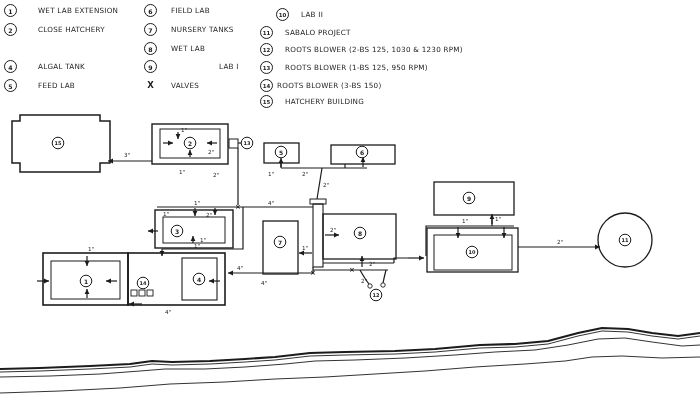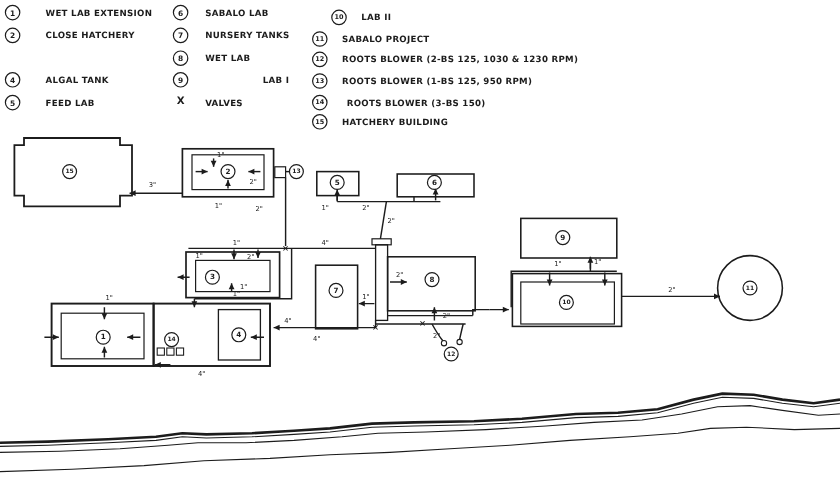--- a/index.html
+++ b/index.html
@@ -4,21 +4,21 @@
 <style>
   html,body{margin:0;padding:0;background:#fff;}
   .page{position:relative;width:700px;height:403px;background:#ffffff;overflow:hidden;
         font-family:"DejaVu Sans",sans-serif;color:#1c1c1c;}
   .legend{position:absolute;left:0;top:0;width:700px;height:112px;}
   .legend-item{position:absolute;display:flex;align-items:center;white-space:nowrap;}
   .legend-symbol{display:inline-block;width:13px;height:13px;border:1.2px solid #1c1c1c;
         border-radius:50%;font-size:6.2px;font-weight:bold;text-align:center;line-height:13px;
         box-sizing:border-box;flex:0 0 13px;}
   .legend-symbol.plain{border:none;font-size:8.5px;line-height:13px;}
-  .legend-label{font-size:7.2px;letter-spacing:.25px;font-weight:700;text-align:right;}
+  .legend-label{font-size:7.2px;letter-spacing:.25px;font-weight:400;text-align:right;}
   svg text{font-family:"DejaVu Sans",sans-serif;fill:#1c1c1c;}
 </style>
 </head>
 <body>
 
 <div class="page">
   <div class="legend" id="legend">
       <div class="legend-item" style="left: 4px; top: 4px;">
         <span class="legend-symbol">1</span>
         <span class="legend-label" style="margin-left: 21px;">WET LAB EXTENSION</span>
@@ -30,21 +30,21 @@
       <div class="legend-item" style="left: 4px; top: 60px;">
         <span class="legend-symbol">4</span>
         <span class="legend-label" style="margin-left: 21px;">ALGAL TANK</span>
       </div>
       <div class="legend-item" style="left: 4px; top: 79px;">
         <span class="legend-symbol">5</span>
         <span class="legend-label" style="margin-left: 21px;">FEED LAB</span>
       </div>
       <div class="legend-item" style="left: 144px; top: 4px;">
         <span class="legend-symbol">6</span>
-        <span class="legend-label" style="margin-left: 14px;">SABALO LAB</span>
+        <span class="legend-label" style="margin-left: 14px;">FIELD LAB</span>
       </div>
       <div class="legend-item" style="left: 144px; top: 23px;">
         <span class="legend-symbol">7</span>
         <span class="legend-label" style="margin-left: 14px;">NURSERY TANKS</span>
       </div>
       <div class="legend-item" style="left: 144px; top: 42px;">
         <span class="legend-symbol">8</span>
         <span class="legend-label" style="margin-left: 14px;">WET LAB</span>
       </div>
       <div class="legend-item" style="left: 144px; top: 60px; gap: 48px;">
@@ -66,21 +66,21 @@
       <div class="legend-item" style="left: 260px; top: 43px;">
         <span class="legend-symbol" style="font-size: 5.4px;">12</span>
         <span class="legend-label" style="margin-left: 12px;">ROOTS BLOWER (2-BS 125, 1030 &amp; 1230 RPM)</span>
       </div>
       <div class="legend-item" style="left: 260px; top: 61px;">
         <span class="legend-symbol" style="font-size: 5.4px;">13</span>
         <span class="legend-label" style="margin-left: 12px;">ROOTS BLOWER (1-BS 125, 950 RPM)</span>
       </div>
       <div class="legend-item" style="left: 260px; top: 79px;">
         <span class="legend-symbol" style="font-size: 5.4px;">14</span>
-        <span class="legend-label" style="margin-left: 16px;">ROOTS BLOWER (3-BS 150)</span>
+        <span class="legend-label" style="margin-left: 4px;">ROOTS BLOWER (3-BS 150)</span>
       </div>
       <div class="legend-item" style="left: 260px; top: 95px;">
         <span class="legend-symbol" style="font-size: 5.4px;">15</span>
         <span class="legend-label" style="margin-left: 12px;">HATCHERY BUILDING</span>
       </div>
     </div>
   <svg id="diagram" width="700" height="403" viewBox="0 0 700 403" style="position:absolute;left:0;top:0;">
       <polygon points="20,115 100,115 100,121 110,121 110,163 100,163 100,172 20,172 20,163 12,163 12,121 20,121" fill="none" stroke="#1c1c1c" stroke-width="1.5"></polygon>
       <rect x="152" y="124" width="76" height="40" fill="none" stroke="#1c1c1c" stroke-width="1.4"></rect>
       <rect x="160" y="129" width="60" height="29" fill="none" stroke="#1c1c1c" stroke-width="1"></rect>

